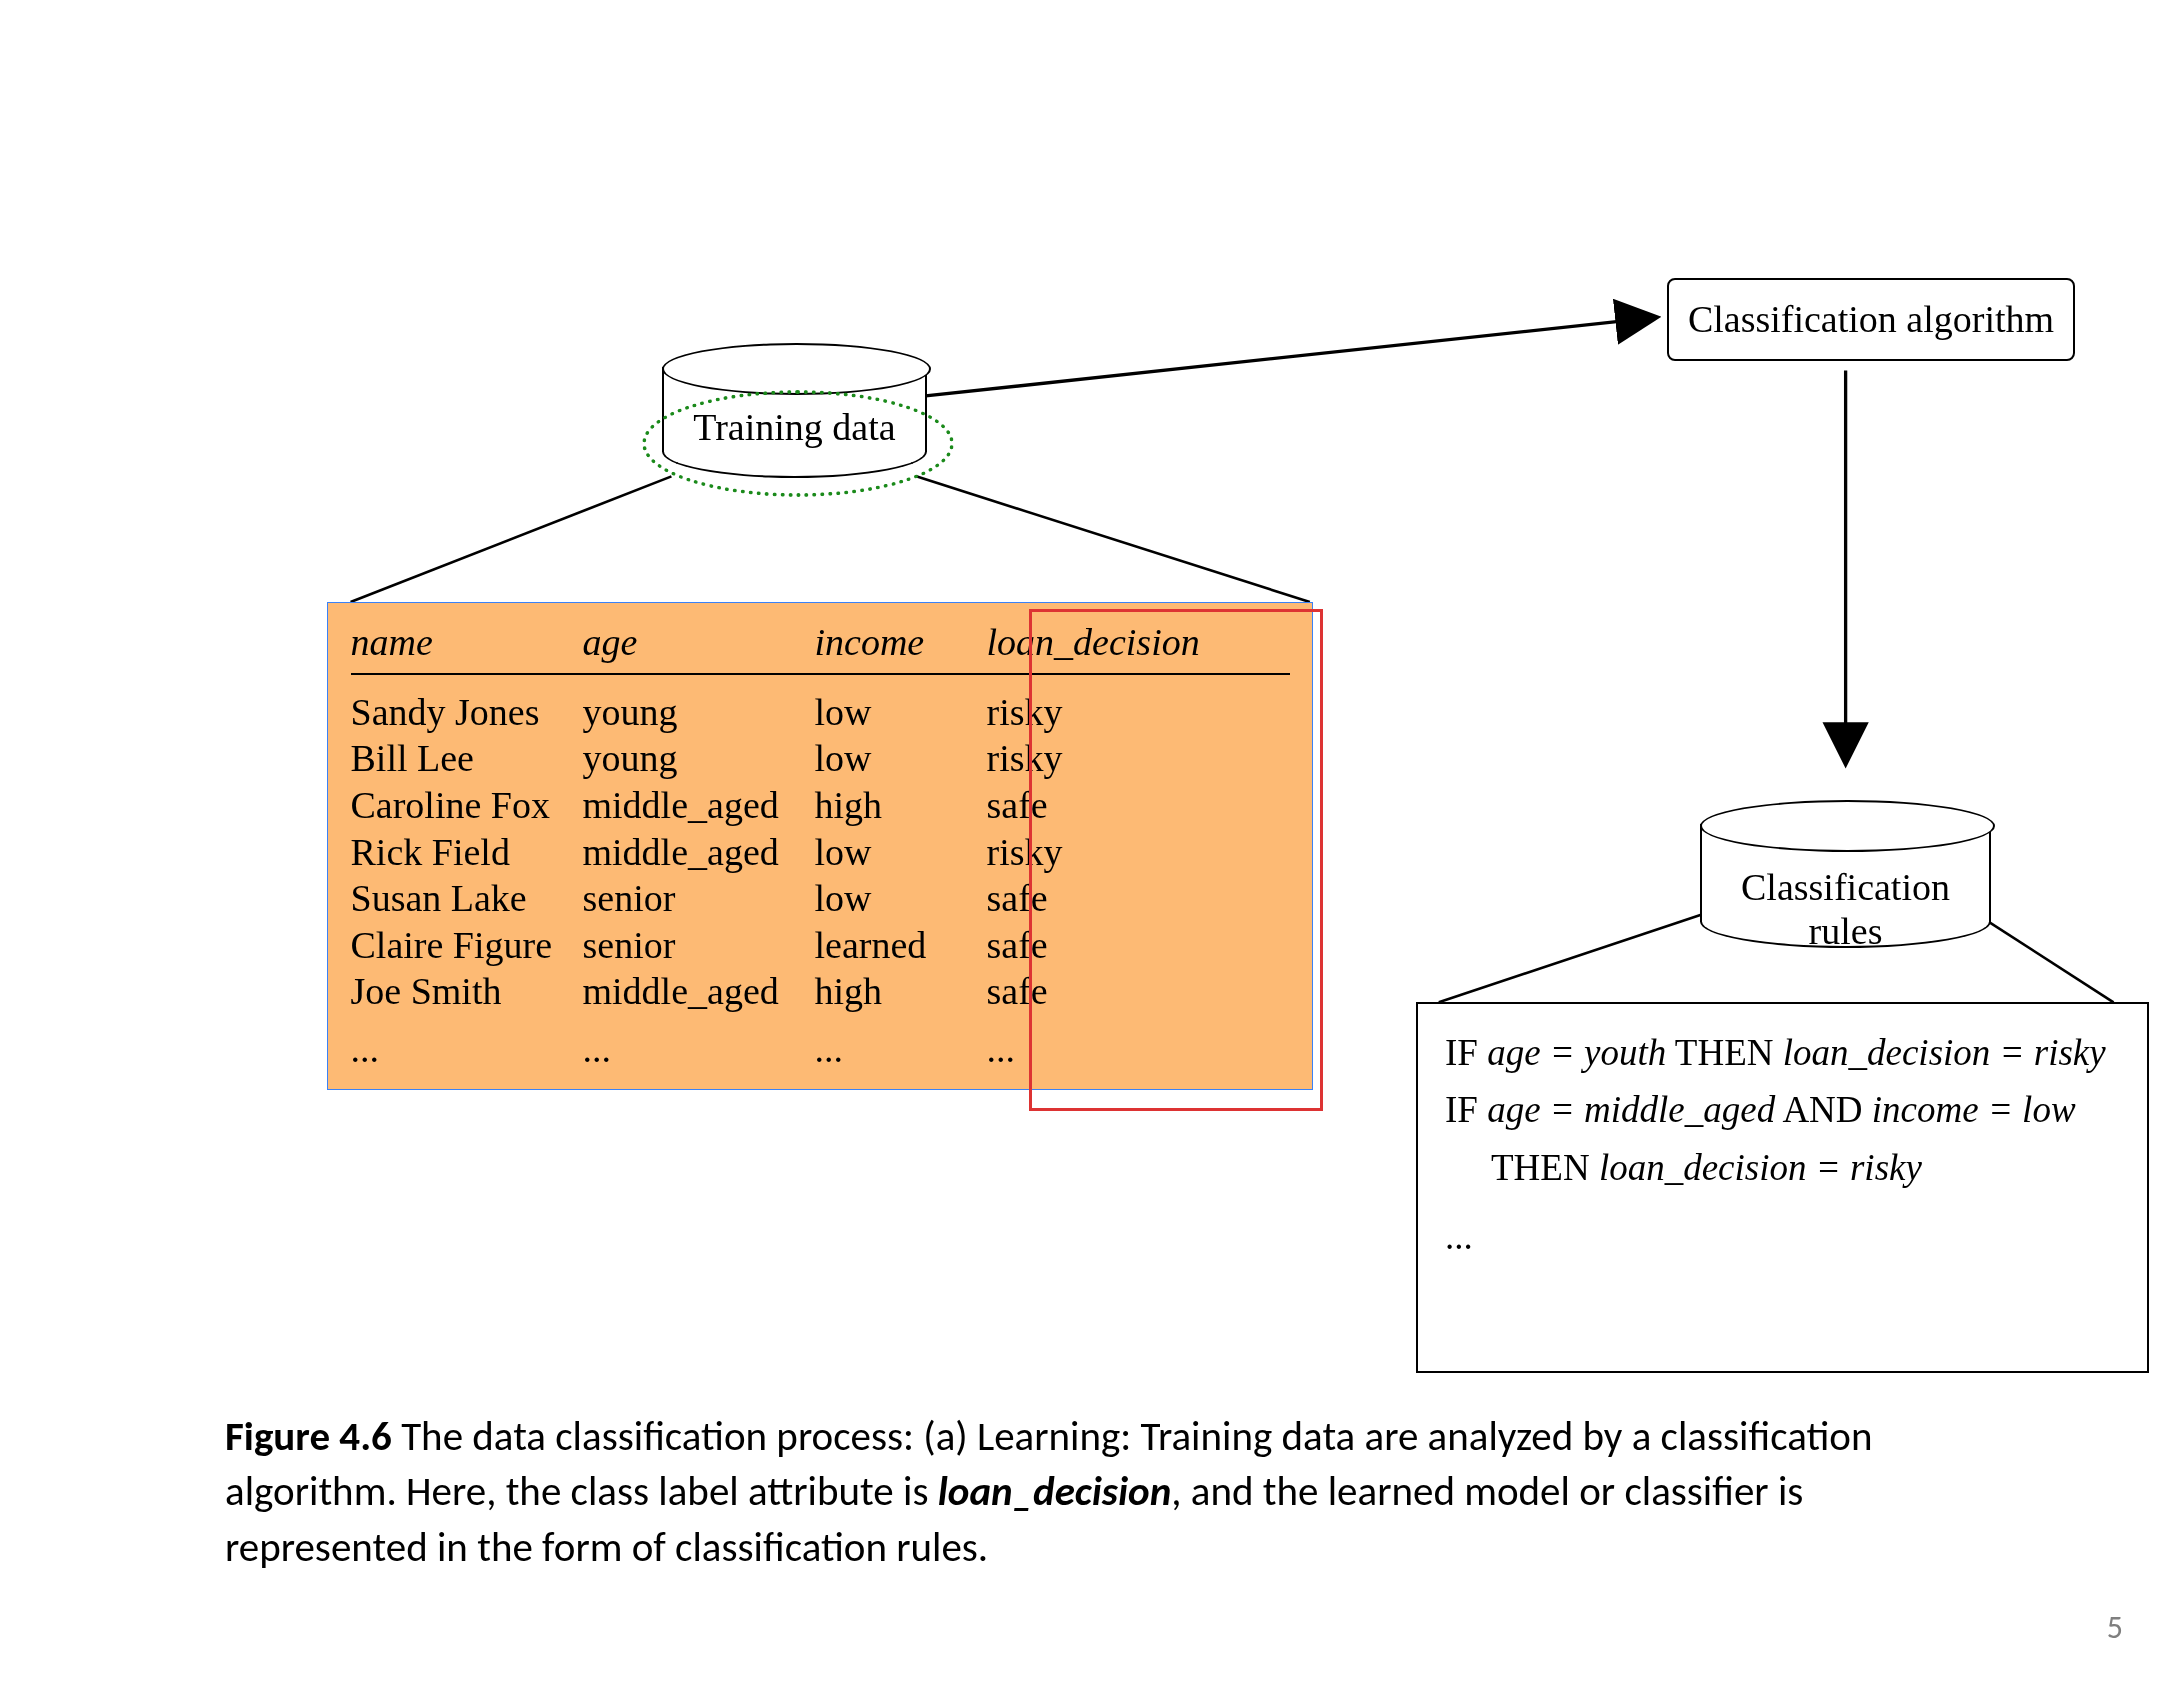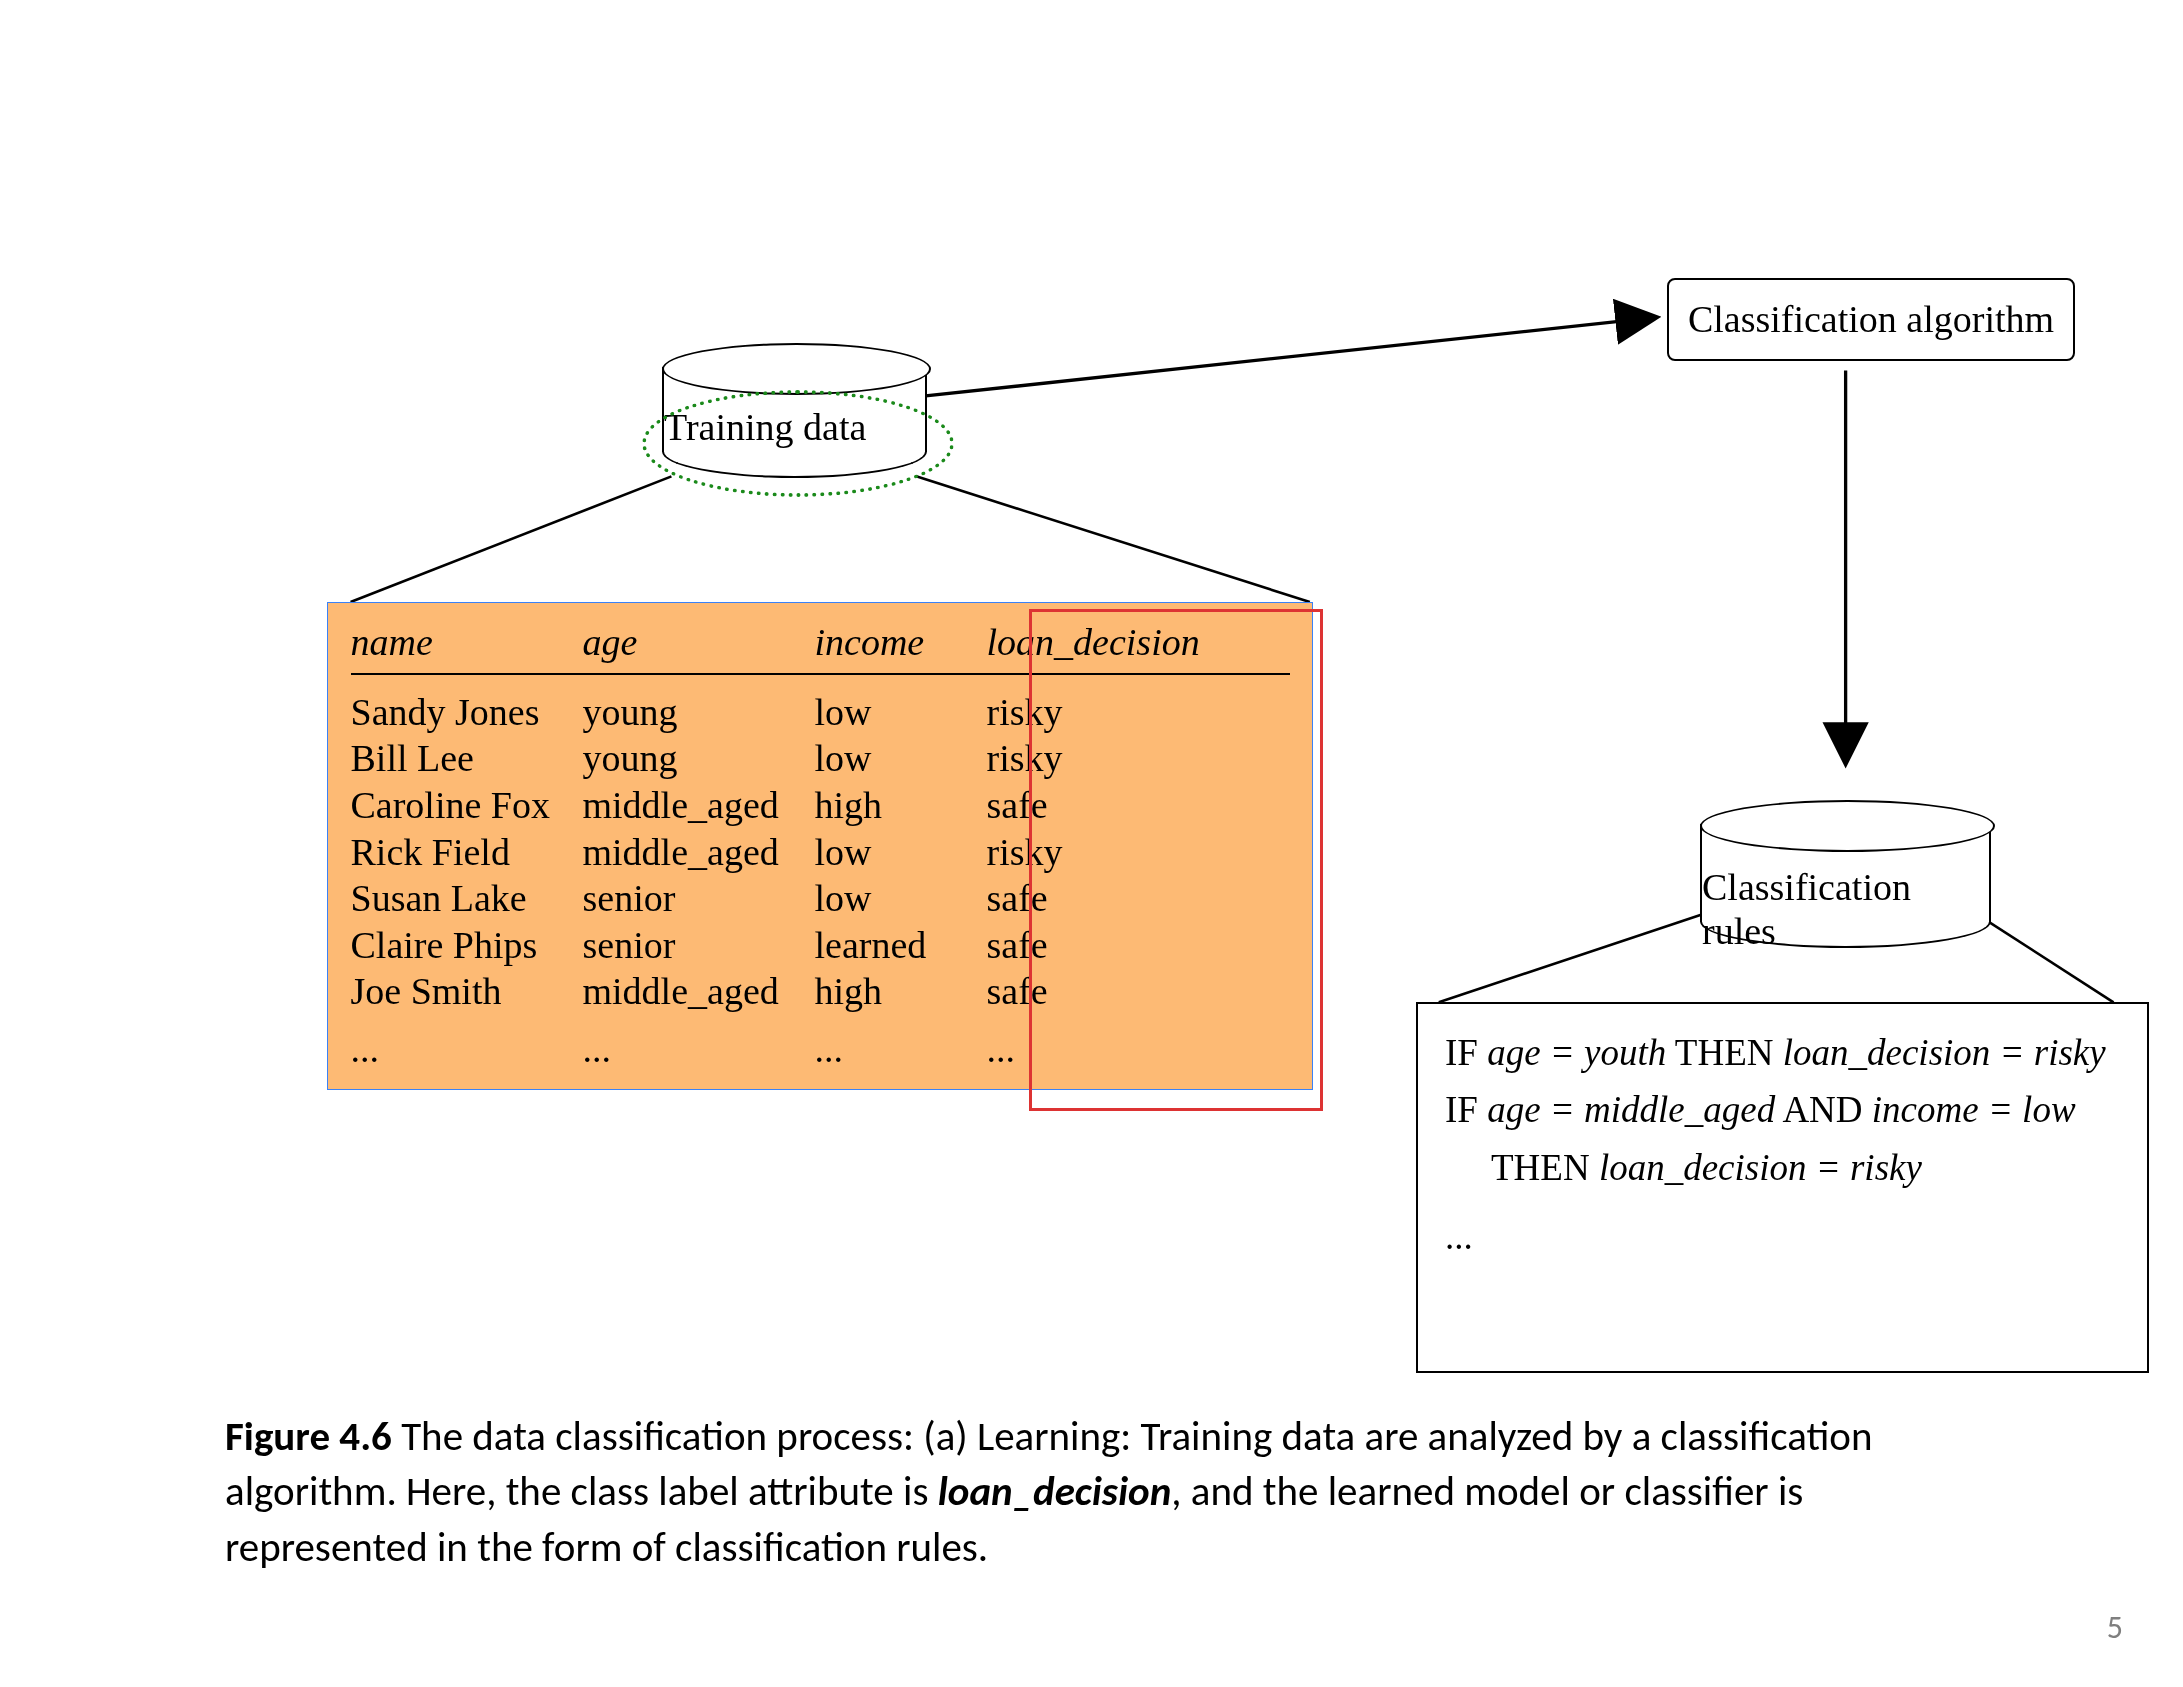--- a/index.html
+++ b/index.html
@@ -21,21 +21,21 @@
   .tbl{border:1px solid #3b82f6;background:#fdba74;padding:17px 22.5px 17px 22.5px}
   .hdrrow{display:flex;border-bottom:2px solid #000;padding-bottom:9.3px;margin-bottom:13.2px}
   .hdrrow span,.row span{font-size:38px}
   .hdrrow span{font-style:italic}
   .row{display:flex;padding:1.3px 0}
   .c1{width:232px}
   .c2{width:232px}
   .c3{width:172px}
   .c4{width:172px}
   .redbox{border:3.3px solid #d33;position:absolute}
-  .cyl-label{font-size:38px;}
+  .cyl-label{font-size:38px;text-align:center}
   .rules{font-size:37px;line-height:1.55;padding:20px 27px}
   .rules .it{font-style:italic}
 </style>
 </head>
 <body>
 
 <div class="page">
 
   <svg class="abs" style="left:0;top:0" width="2183" height="1687" viewBox="0 0 3300 2550">
     <defs>
@@ -97,21 +97,21 @@
         <span class="c3">low</span>
         <span class="c4">risky</span>
       </div>
     <div class="row">
         <span class="c1">Susan Lake</span>
         <span class="c2">senior</span>
         <span class="c3">low</span>
         <span class="c4">safe</span>
       </div>
     <div class="row">
-        <span class="c1">Claire Phips</span>
+        <span class="c1">Claire Figure</span>
         <span class="c2">senior</span>
         <span class="c3">learned</span>
         <span class="c4">safe</span>
       </div>
     <div class="row">
         <span class="c1">Joe Smith</span>
         <span class="c2">middle_aged</span>
         <span class="c3">high</span>
         <span class="c4">safe</span>
       </div>

